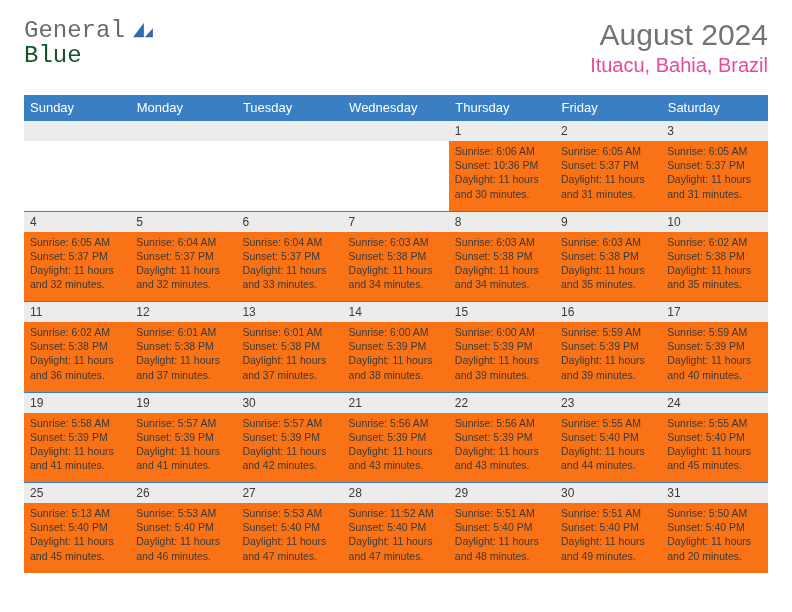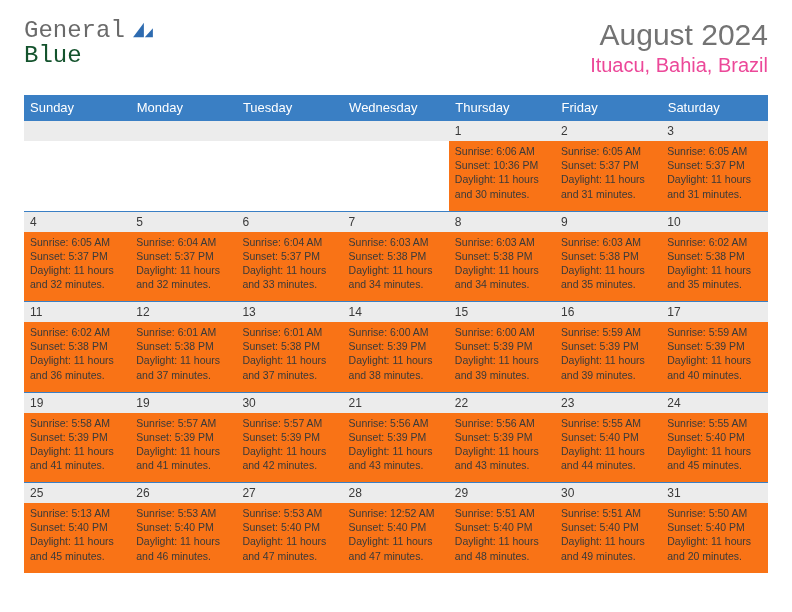--- a/index.html
+++ b/index.html
@@ -294,21 +294,21 @@
           <div>Sunrise: 5:53 AM</div>
           <div>Sunset: 5:40 PM</div>
           <div>Daylight: 11 hours and 46 minutes.</div>
         </td>
         <td>
           <div>Sunrise: 5:53 AM</div>
           <div>Sunset: 5:40 PM</div>
           <div>Daylight: 11 hours and 47 minutes.</div>
         </td>
         <td>
-          <div>Sunrise: 12:52 AM</div>
+          <div>Sunrise: 11:52 AM</div>
           <div>Sunset: 5:40 PM</div>
           <div>Daylight: 11 hours and 47 minutes.</div>
         </td>
         <td>
           <div>Sunrise: 5:51 AM</div>
           <div>Sunset: 5:40 PM</div>
           <div>Daylight: 11 hours and 48 minutes.</div>
         </td>
         <td>
           <div>Sunrise: 5:51 AM</div>

